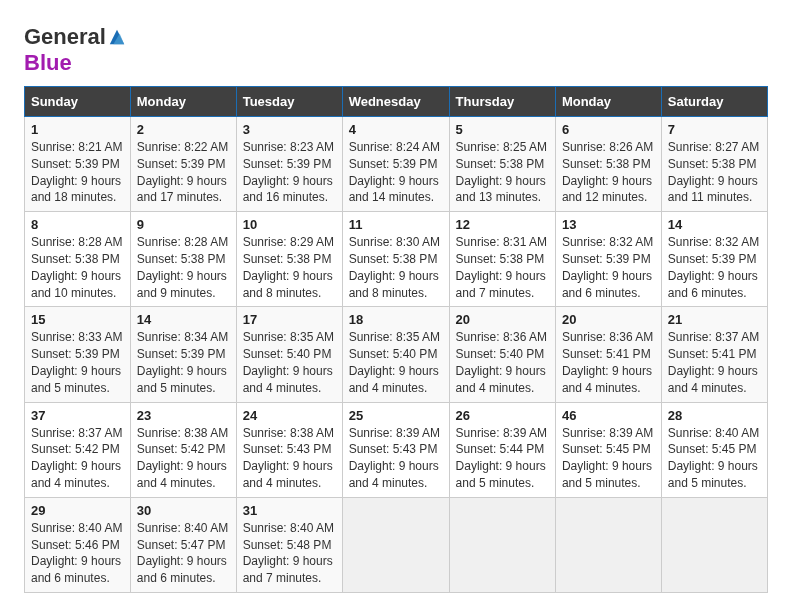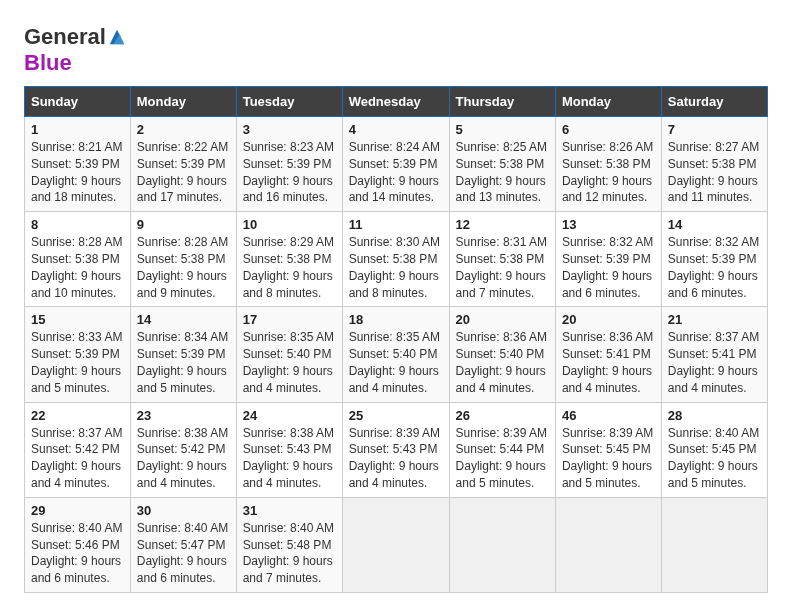--- a/index.html
+++ b/index.html
@@ -217,21 +217,21 @@
         <span class="day-num">20</span>
         <span class="day-info">Sunrise: 8:36 AM<br>Sunset: 5:41 PM<br>Daylight: 9 hours and 4 minutes.</span>
       </td>
         <td>
         <span class="day-num">21</span>
         <span class="day-info">Sunrise: 8:37 AM<br>Sunset: 5:41 PM<br>Daylight: 9 hours and 4 minutes.</span>
       </td>
       </tr>
       <tr>
         <td>
-        <span class="day-num">22</span>
+        <span class="day-num">37</span>
         <span class="day-info">Sunrise: 8:37 AM<br>Sunset: 5:42 PM<br>Daylight: 9 hours and 4 minutes.</span>
       </td>
         <td>
         <span class="day-num">23</span>
         <span class="day-info">Sunrise: 8:38 AM<br>Sunset: 5:42 PM<br>Daylight: 9 hours and 4 minutes.</span>
       </td>
         <td>
         <span class="day-num">24</span>
         <span class="day-info">Sunrise: 8:38 AM<br>Sunset: 5:43 PM<br>Daylight: 9 hours and 4 minutes.</span>
       </td>

